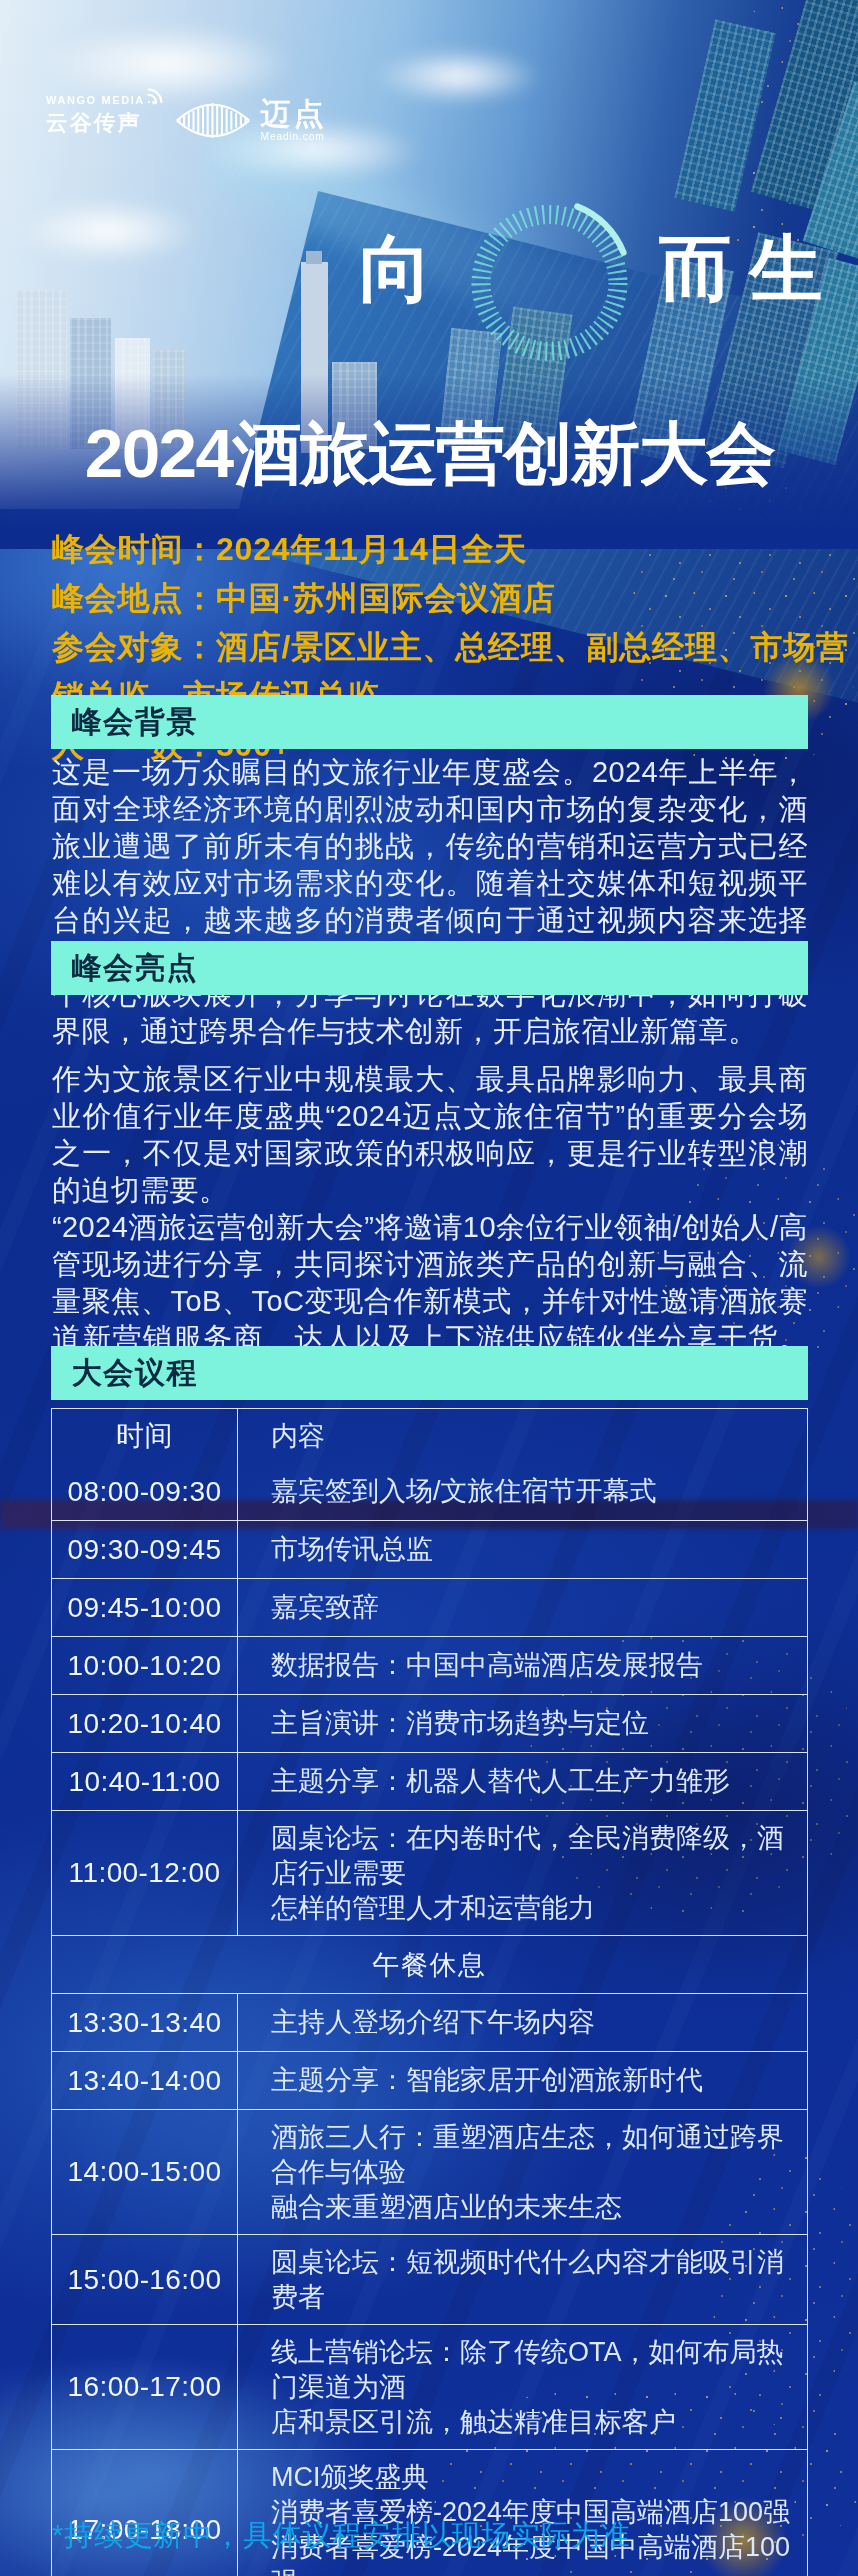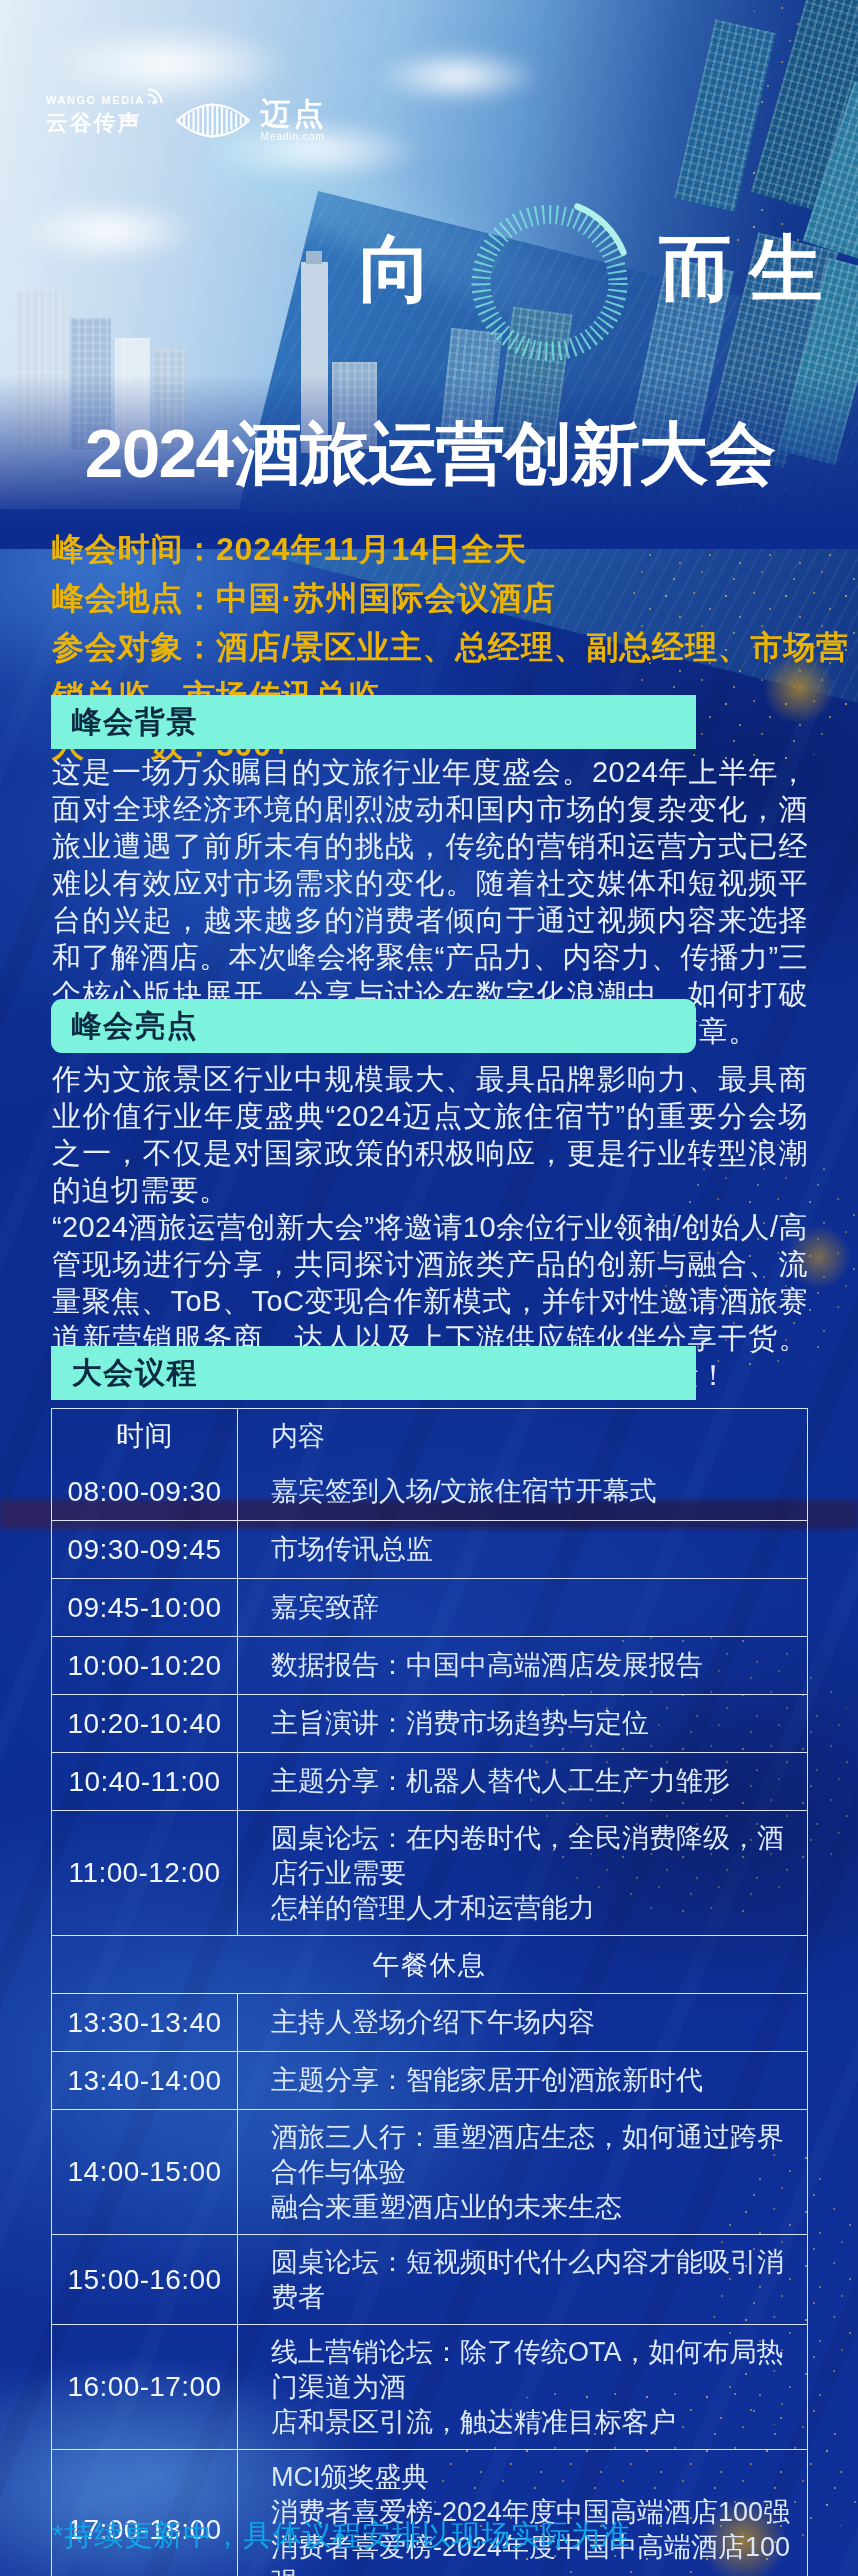--- a/index.html
+++ b/index.html
@@ -64,24 +64,24 @@
   .slogan{position:absolute;z-index:10;color:#fff;font-weight:900;font-size:73px;line-height:73px;}
   .slg-l{left:359px;top:232px;}
   .slg-r{left:659px;top:232px;letter-spacing:17.5px;white-space:nowrap;}
   .ring{position:absolute;left:458px;top:189px;z-index:9;}
   .title{position:absolute;left:0;top:409px;width:859px;z-index:10;text-align:center;
     color:#ffffff;font-size:68px;font-weight:900;letter-spacing:-1.6px;transform:scaleX(1.02);}
   
   .info{position:absolute;left:52px;top:525px;z-index:10;color:#eab308;}
   .info-line{font-size:32px;font-weight:600;line-height:49px;letter-spacing:0.8px;}
   
-  .banner{position:absolute;left:51px;width:645px;height:54px;z-index:10;background:#7df3de;
+  .banner{position:absolute;left:51px;width:757px;height:54px;z-index:10;background:#7df3de;
     color:#0a2a42;font-size:30px;font-weight:700;line-height:54px;padding-left:20.7px;
     box-sizing:border-box;letter-spacing:1.6px;}
-  .b1{top:695px;} .b2{top:999px;border-radius:11px;} .b3{top:1346px;}
+  .b1{top:695px;} .b2{top:941px;} .b3{top:1346px;}
   .paras{position:absolute;left:52px;width:756px;z-index:10;}
   .p1{top:754px;} .p2{top:1061px;}
   .para{margin:0;font-size:29px;line-height:37px;color:#e6eefc;letter-spacing:0.4px;
     text-align:justify;}
   
   .agz-table{position:absolute;left:51px;top:1408px;width:757px;z-index:10;box-sizing:border-box;
     border:1.6px solid rgba(235,244,255,.92);}
   .agz-row{display:flex;align-items:stretch;border-top:1.6px solid rgba(235,244,255,.92);}
   .agz-row:first-child{border-top:none;}
   .agz-time{flex:0 0 185px;border-right:1.6px solid rgba(235,244,255,.92);display:flex;

